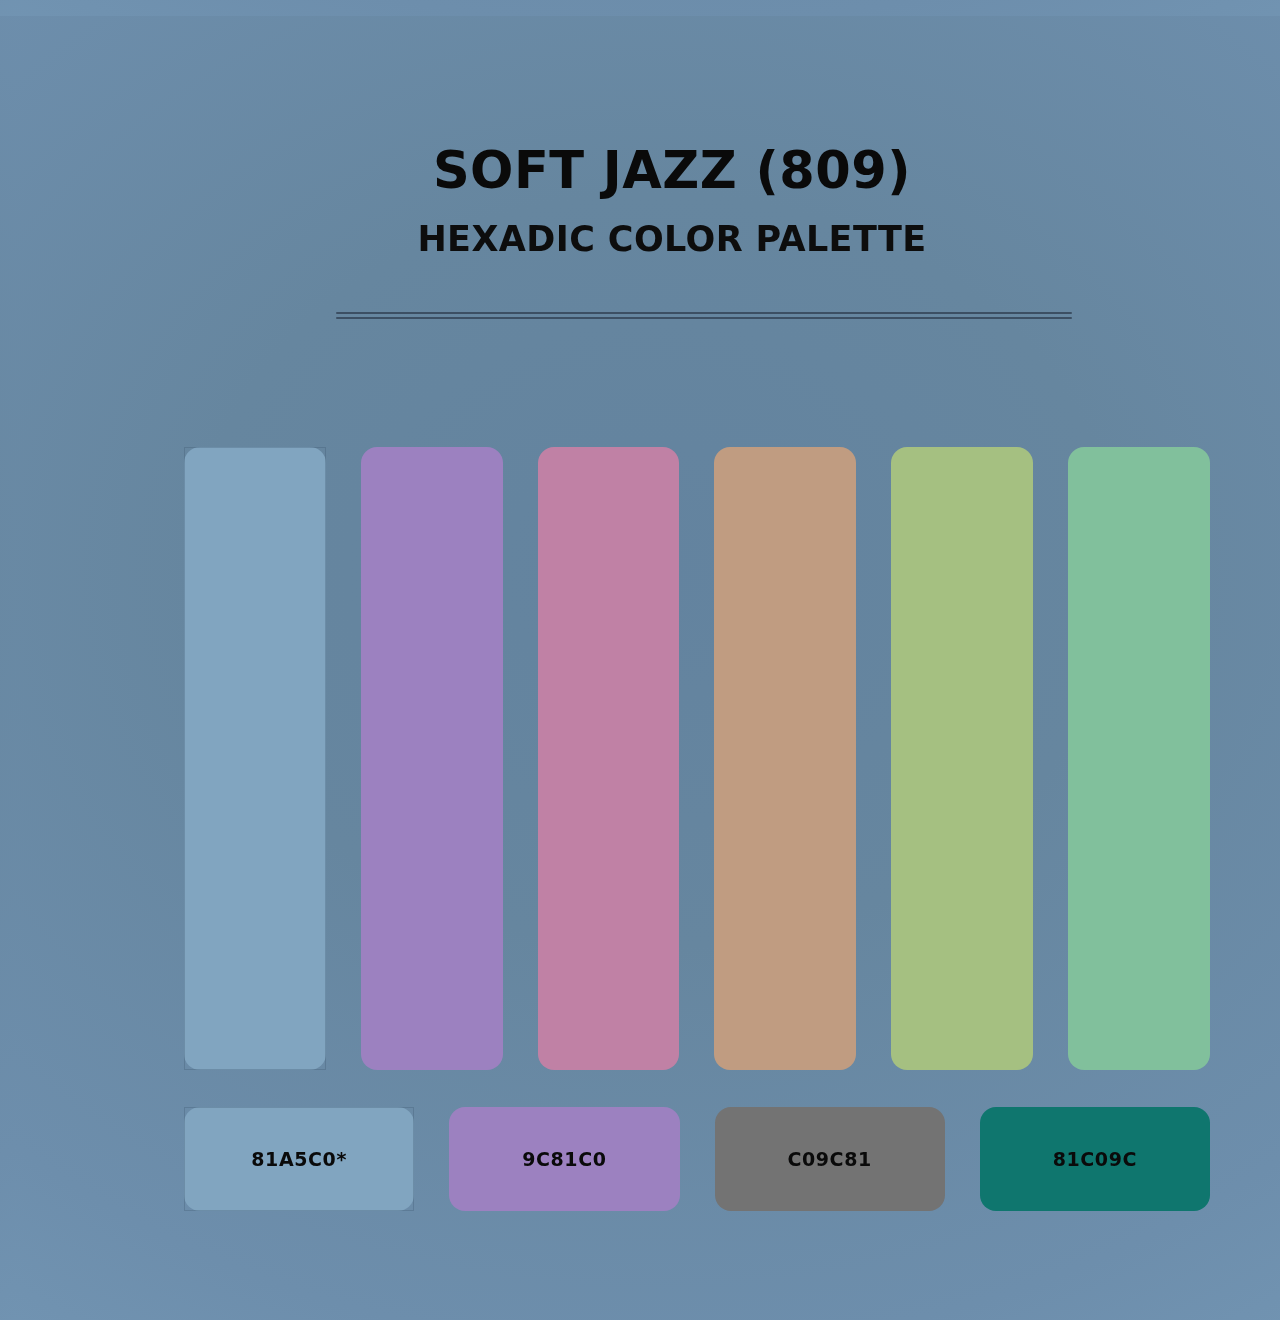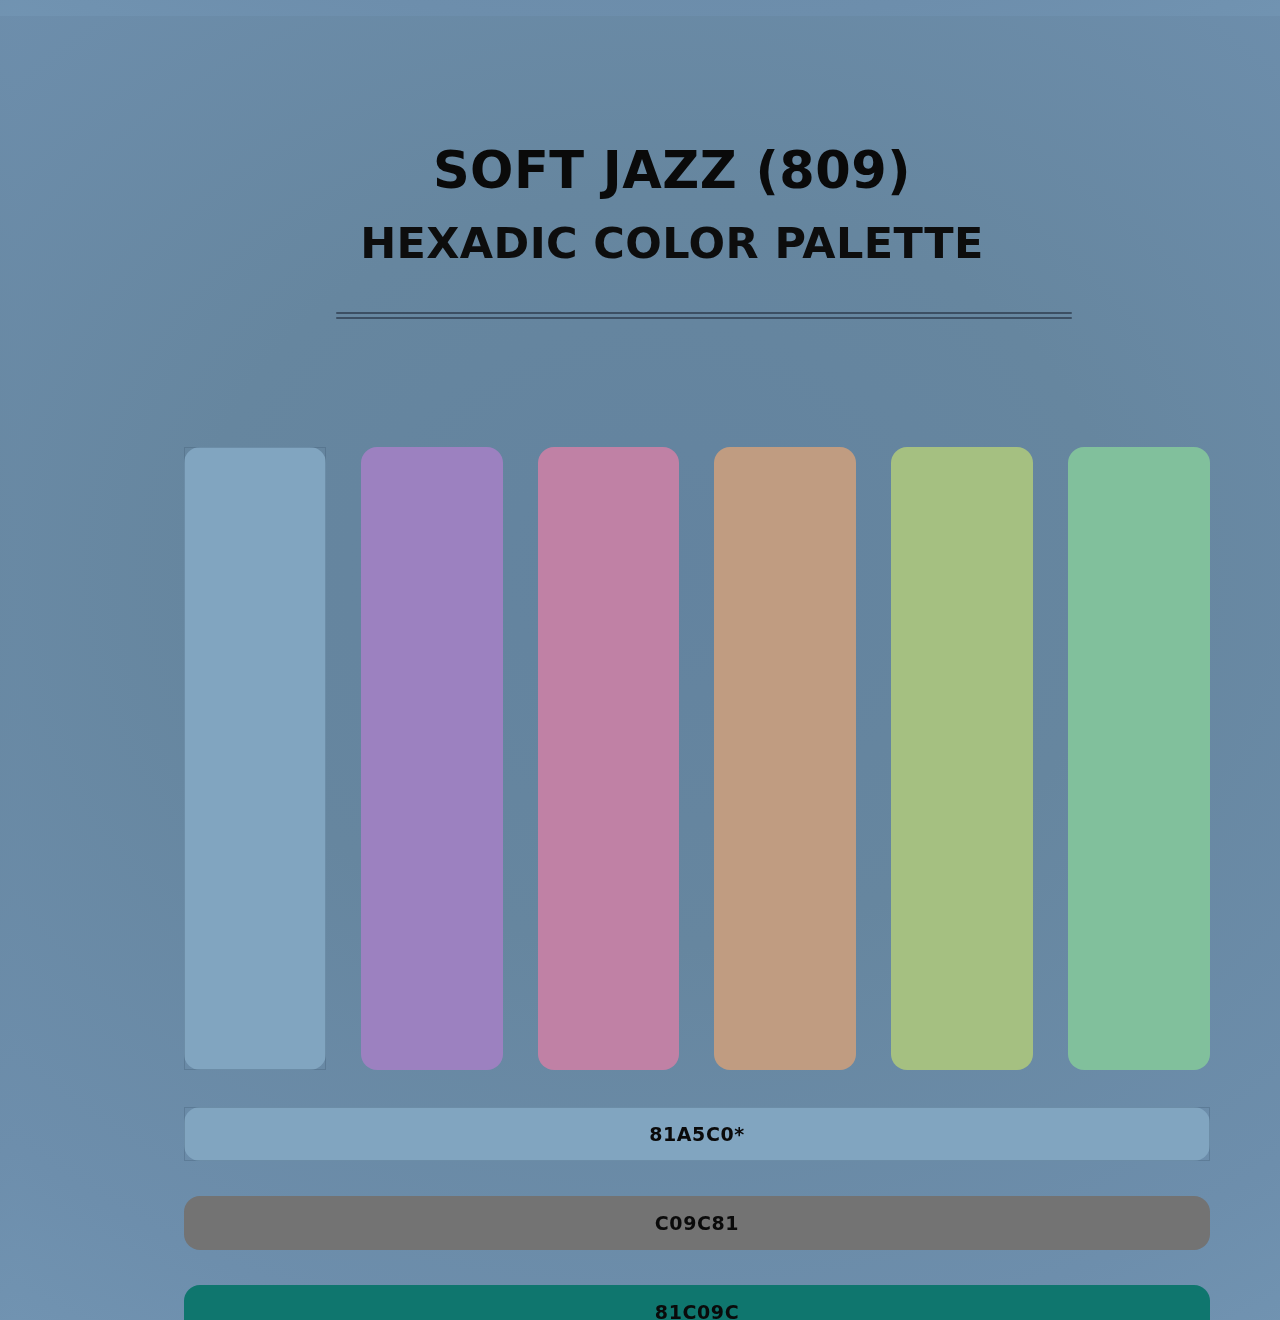--- a/index.html
+++ b/index.html
@@ -36,21 +36,21 @@
     font-size: 51px;
     font-weight: bold;
     letter-spacing: 0.5px;
     color: #0a0a0a;
     line-height: 1.06;
     white-space: nowrap;
   }
 
   .subtitle {
     margin-top: 23px;
-    font-size: 43px;
+    font-size: 35px;
     font-weight: bold;
     letter-spacing: 0.4px;
     color: #0d0d0d;
     line-height: 1.06;
     white-space: nowrap;
   }
 
   .divider {
     position: absolute;
     left: 256px;
@@ -89,21 +89,20 @@
   }
 
   .swatch-row.top {
     top: 0;
     height: 655px;
   }
 
   .swatch-row.bottom {
     top: 660px;
     height: 136px;
-    flex-direction: column;
   }
 
   .swatch {
     flex: 1 1 0;
     position: relative;
   }
 
   .swatch.pale-edge::after {
     content: "";
     position: absolute;
@@ -177,20 +176,23 @@
       <div class="swatch" style="background-color: rgb(192, 129, 165);"></div>
       <div class="swatch" style="background-color: rgb(192, 156, 129);"></div>
       <div class="swatch" style="background-color: rgb(165, 192, 129);"></div>
       <div class="swatch" style="background-color: rgb(129, 192, 156);"></div>
     </div>
 
     <div class="swatch-row bottom">
       <div class="label-cell pale-edge" style="background-color: rgb(129, 165, 192);">
         <span class="hex-label">81A5C0*</span>
       </div>
+      <div class="label-cell" style="background-color: rgb(156, 129, 192);">
+        <span class="hex-label">9C81C0</span>
+      </div>
       <div class="label-cell" style="background-color: #737373;">
         <span class="hex-label">C09C81</span>
       </div>
       <div class="label-cell" style="background-color: #0f766e;">
         <span class="hex-label">81C09C</span>
       </div>
     </div>
 
   </div>
 

